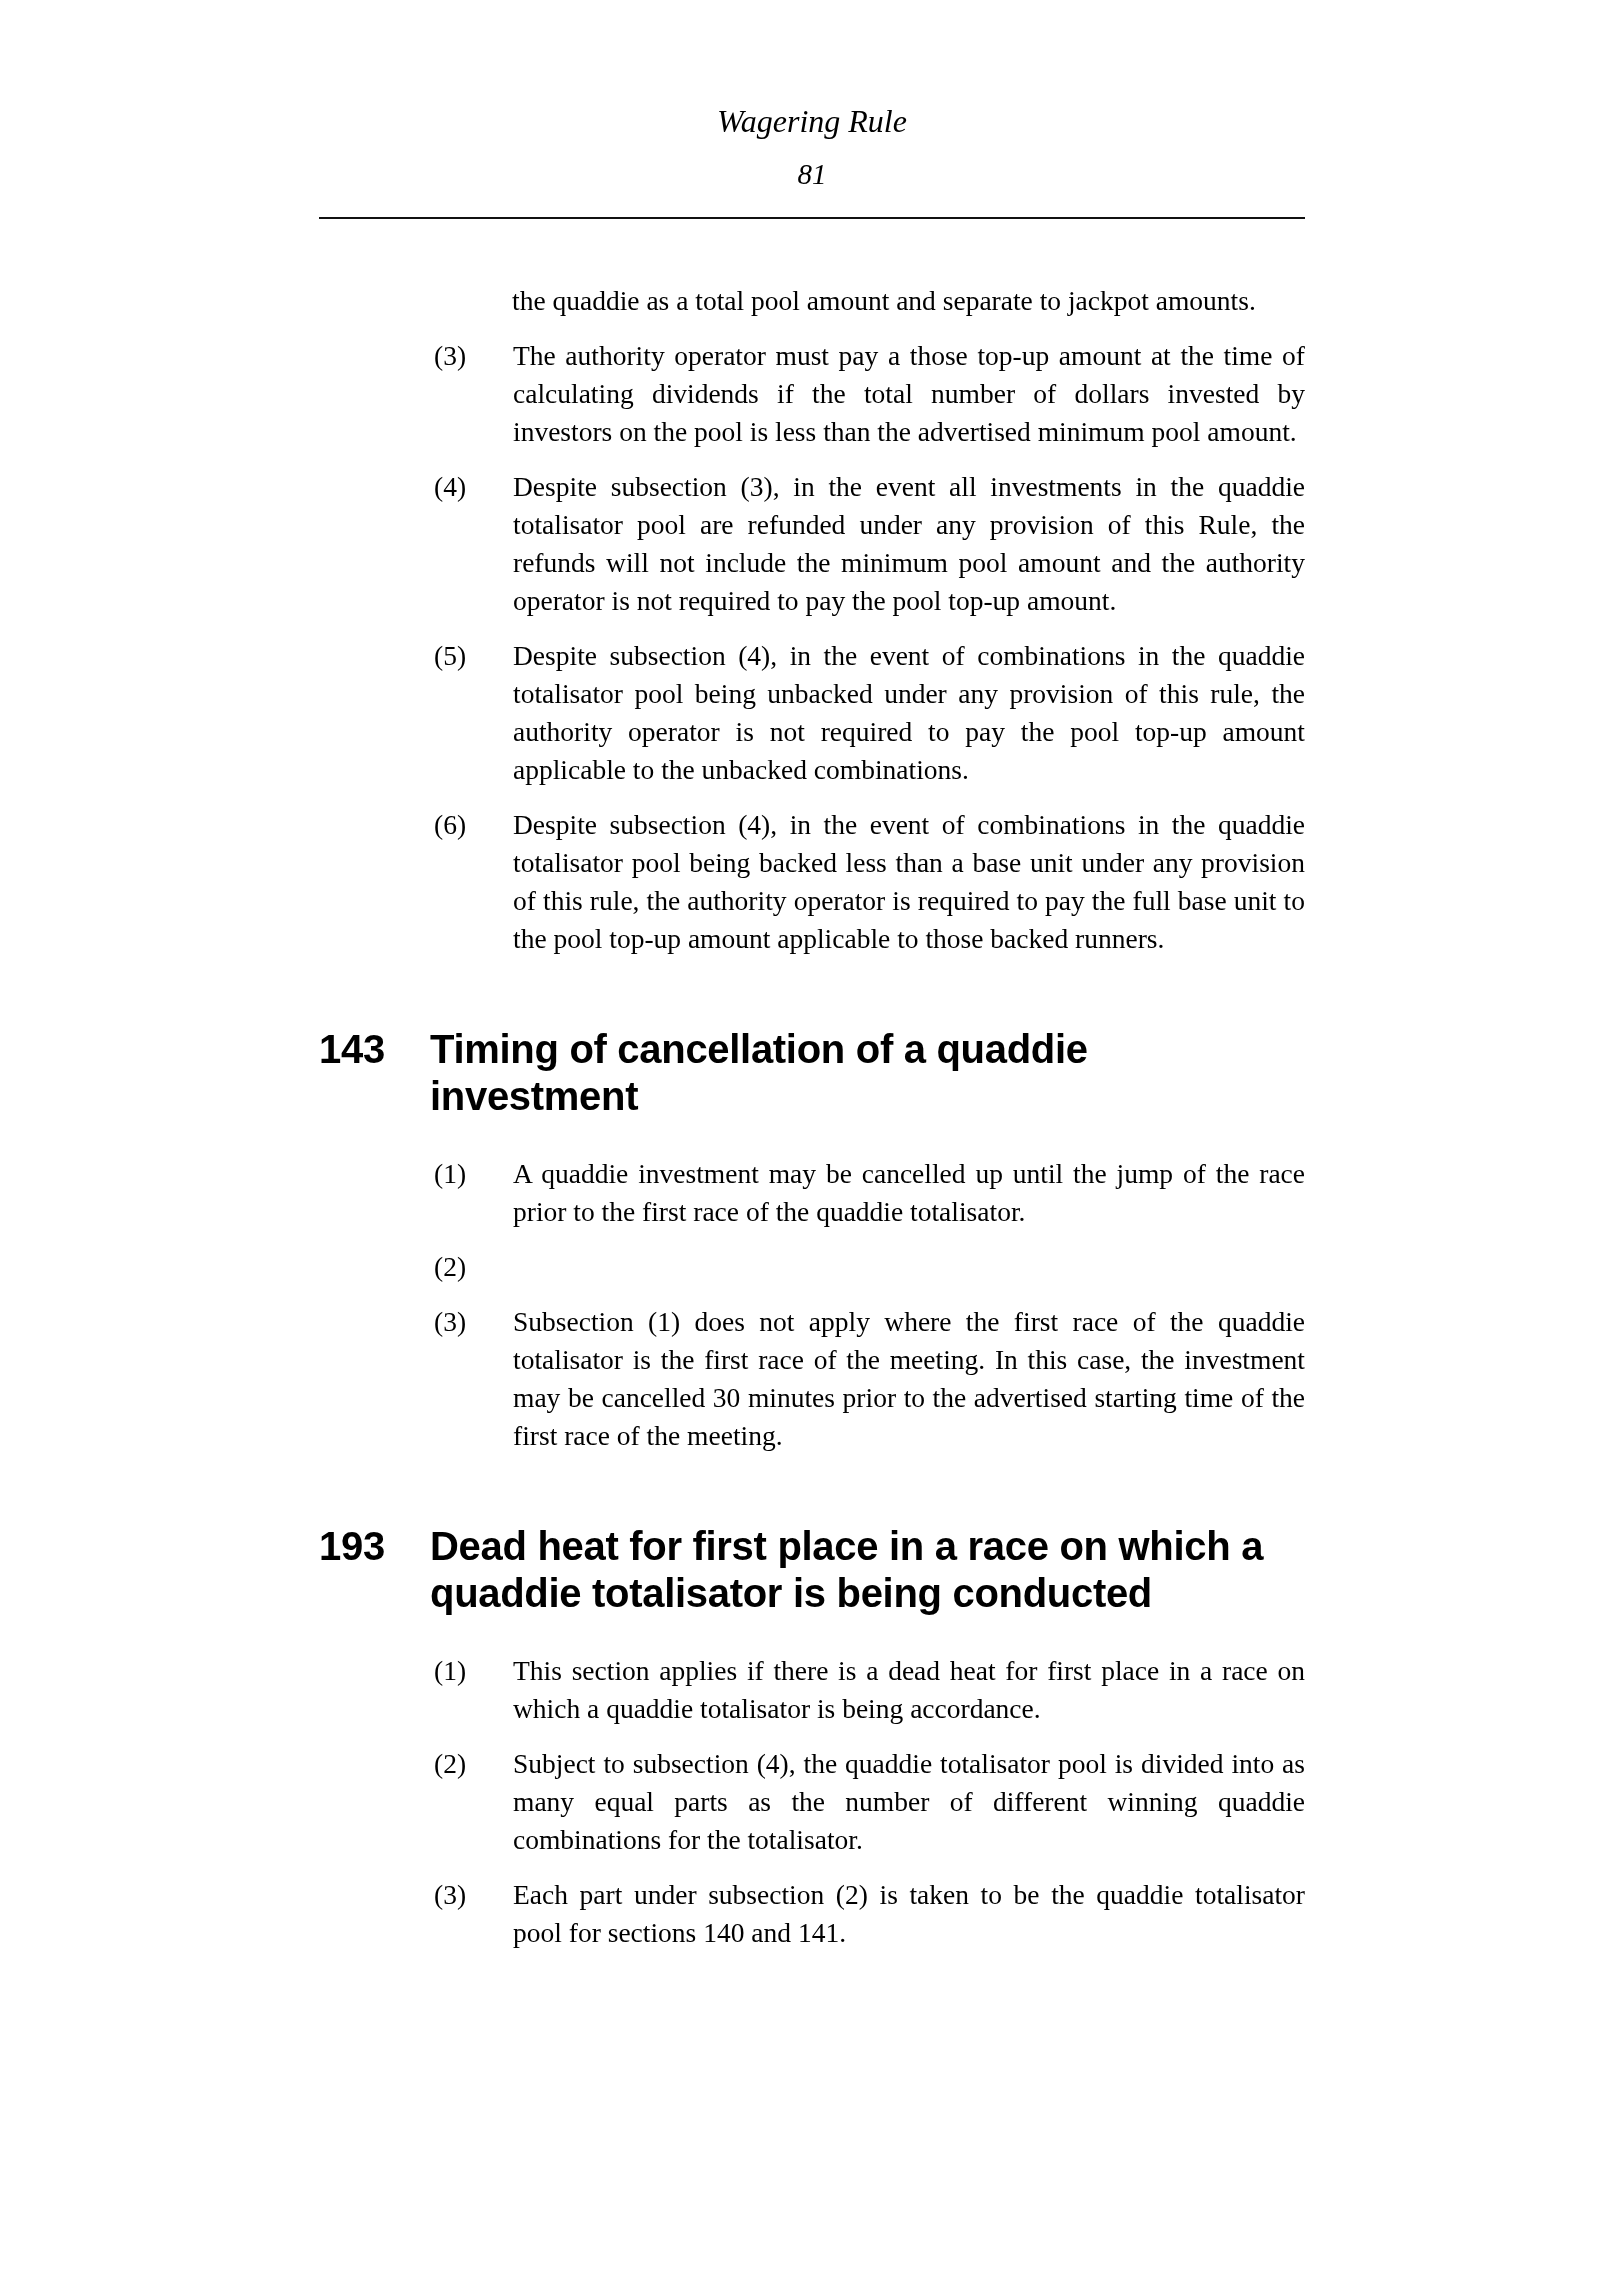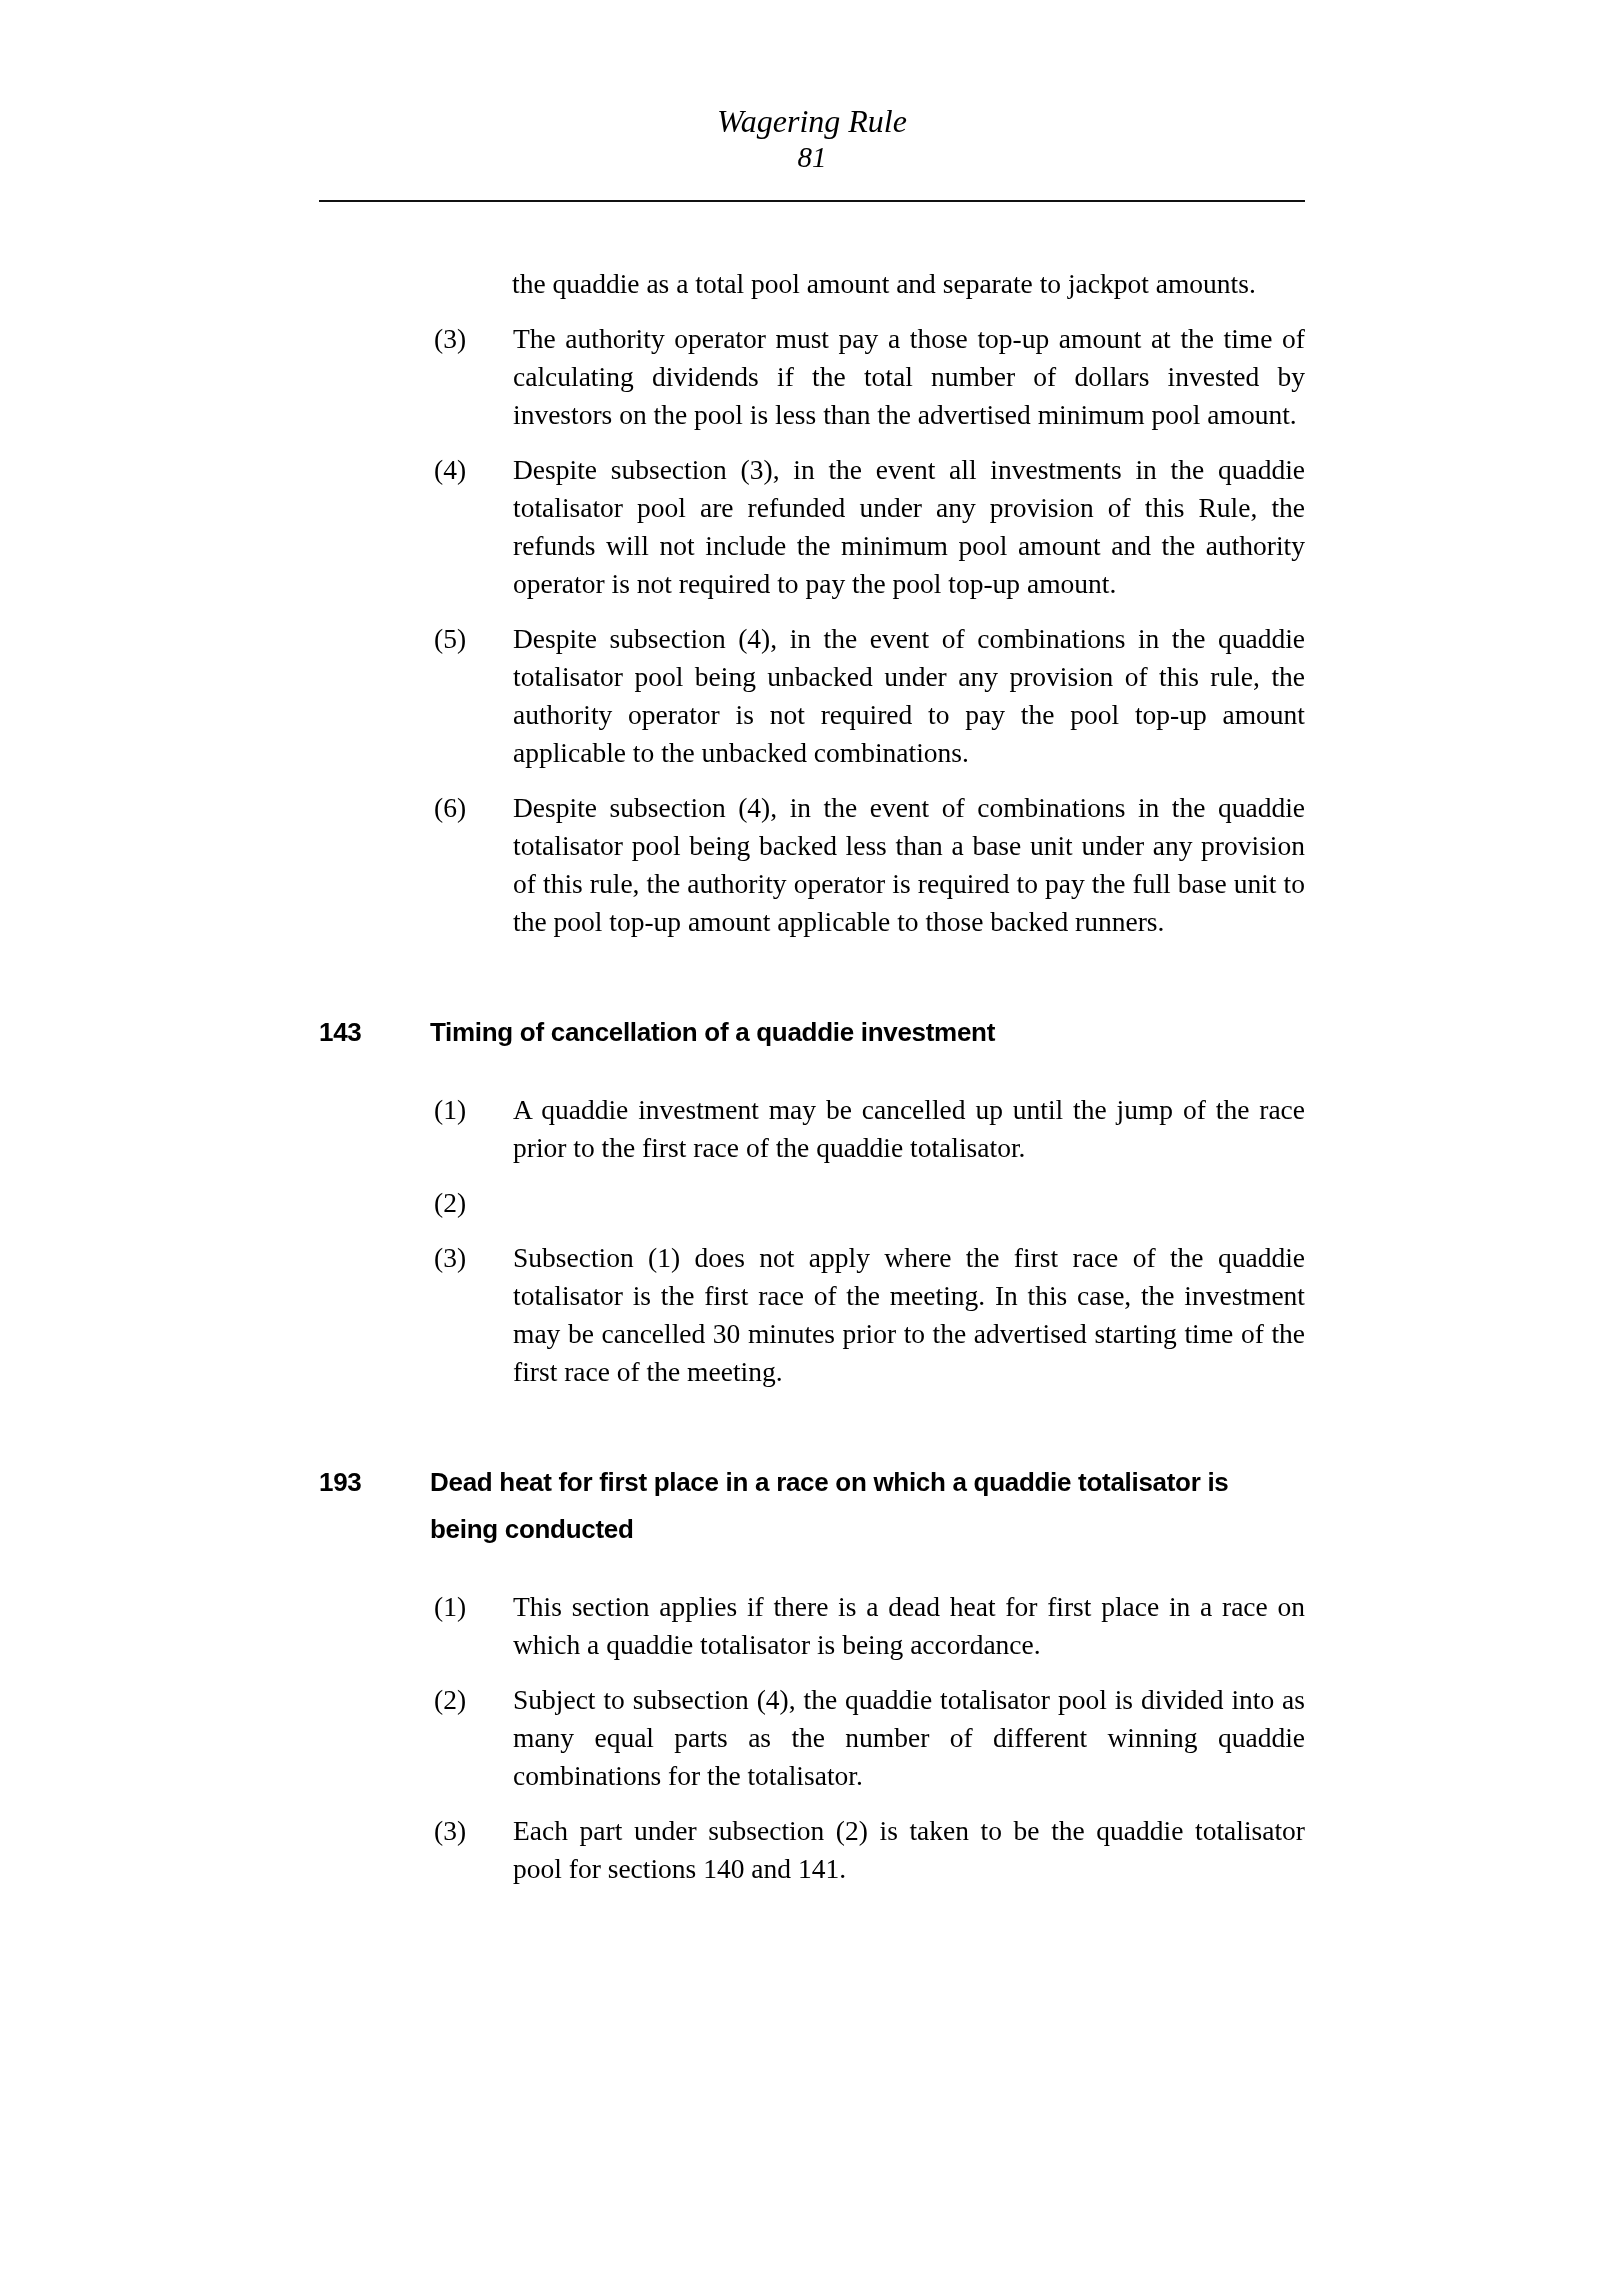--- a/index.html
+++ b/index.html
@@ -22,20 +22,21 @@
   .doc-header { padding-top: 103px; text-align: center; }
   .doc-title {
     font-style: italic;
     font-size: 32px;
     line-height: 37px;
   }
   .page-number {
     font-style: italic;
     font-size: 29px;
     line-height: 34px;
+    margin-top: 17px;
   }
   .header-rule {
     margin-top: 26px;
     height: 0;
     border-bottom: 2.6px solid #111111;
   }
   
   .doc-body {
     margin-top: 63px;
     font-size: 27.5px;
@@ -57,21 +58,21 @@
     text-align: justify;
   }
   .item-text .it { font-style: italic; }
   .first-after-heading { margin-top: 35px; }
   
   .section-heading {
     display: flex;
     margin-top: 68px;
     font-family: "Liberation Sans", sans-serif;
     font-weight: bold;
-    font-size: 26px;
+    font-size: 40px;
     line-height: 47px;
     letter-spacing: -0.3px;
   }
   .section-num { flex: 0 0 auto; width: 111px; }
   .section-title { width: 844px; }
 </style>
 </head>
 <body>
 
 <div class="page">

